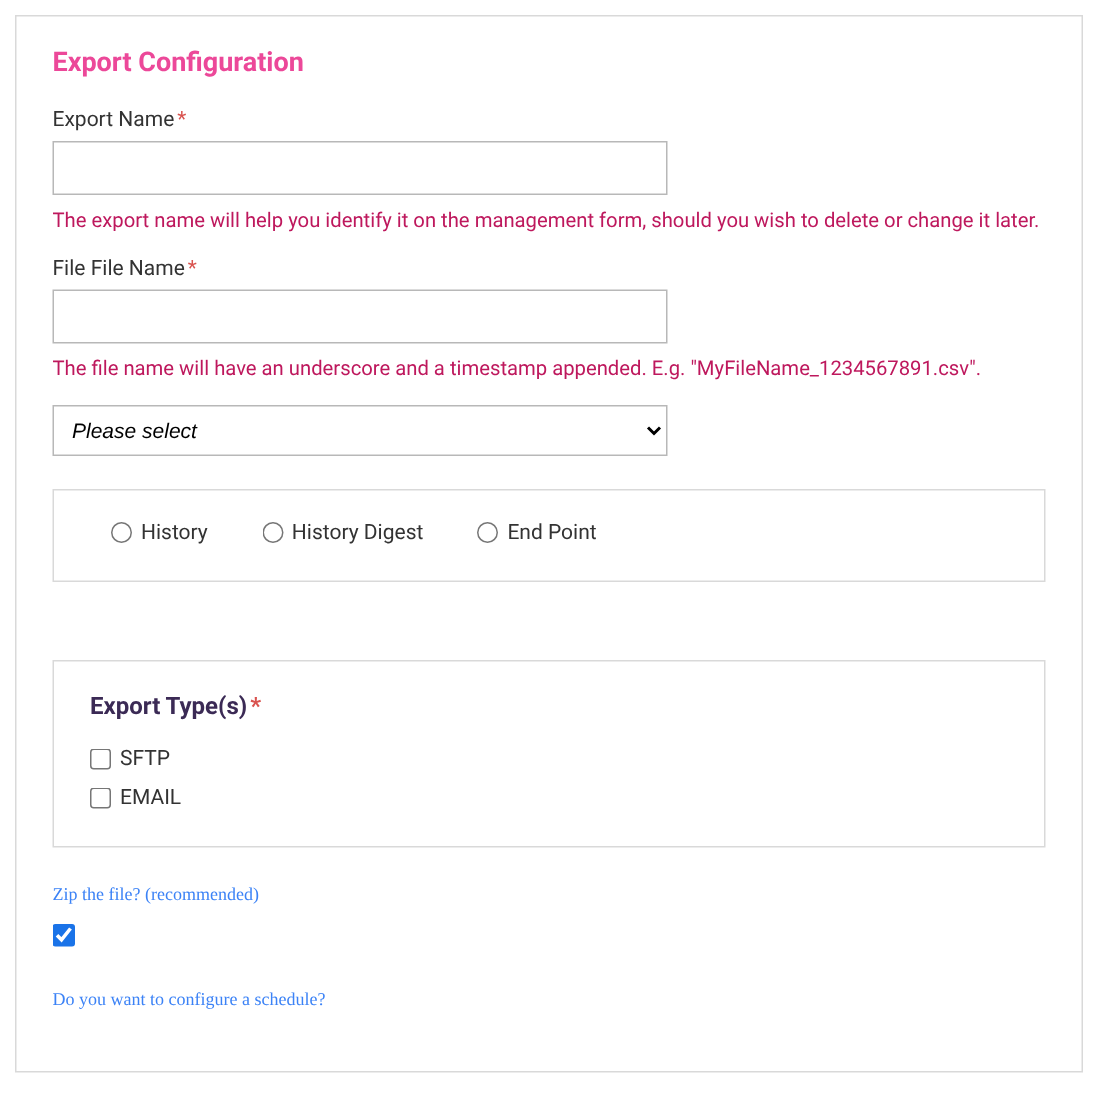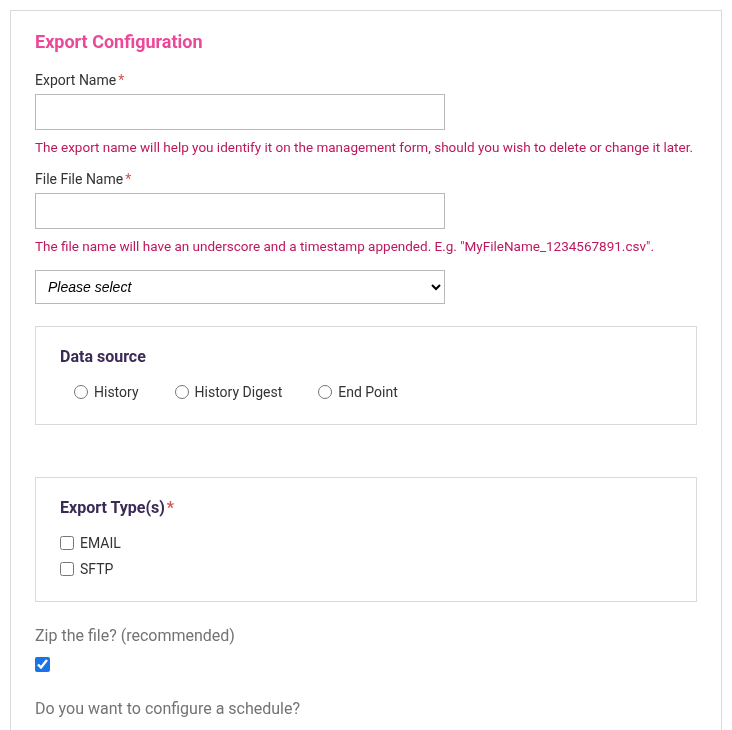--- a/index.html
+++ b/index.html
@@ -88,24 +88,25 @@
       height: 14px;
       cursor: pointer;
     }
     .check-col {
       display: flex;
       flex-direction: column;
       gap: 10px;
     }
     .spacer { height: 30px; }
     .plain-label {
-      font-size: 16px;
-      color: #737373;
+      font-size: 12px;
+      color: #3b82f6;
       margin-top: 24px;
       margin-bottom: 12px;
+      font-family: Liberation Serif, serif;
     }
     .lone-check {
       width: 15px;
       height: 15px;
       accent-color: #1a73e8;
       cursor: pointer;
     }
   </style>
 </head>
 <body>
@@ -133,21 +134,20 @@
 
   
   <div class="field">
     <select class="select-input">
       <option>Please select</option>
     </select>
   </div>
 
   
   <div class="sub-panel">
-    <div class="sub-panel-title">Data source</div>
     <div class="radio-row">
       <label class="radio-item">
         <input type="radio" name="ds" style="">
         <span>History</span>
       </label>
       <label class="radio-item">
         <input type="radio" name="ds" style="">
         <span>History Digest</span>
       </label>
       <label class="radio-item">
@@ -160,25 +160,25 @@
   <div class="spacer"></div>
 
   
   <div class="sub-panel">
     <div class="sub-panel-title">
       <span>Export Type(s)</span><span class="req">*</span>
     </div>
     <div class="check-col">
       <label class="check-item">
         <input type="checkbox" style="">
-        <span>EMAIL</span>
+        <span>SFTP</span>
       </label>
       <label class="check-item">
         <input type="checkbox" style="">
-        <span>SFTP</span>
+        <span>EMAIL</span>
       </label>
     </div>
   </div>
 
   
   <div class="plain-label">Zip the file? (recommended)</div>
   <input type="checkbox" class="lone-check" checked="" style="">
 
   
   <div class="plain-label">Do you want to configure a schedule?</div>

